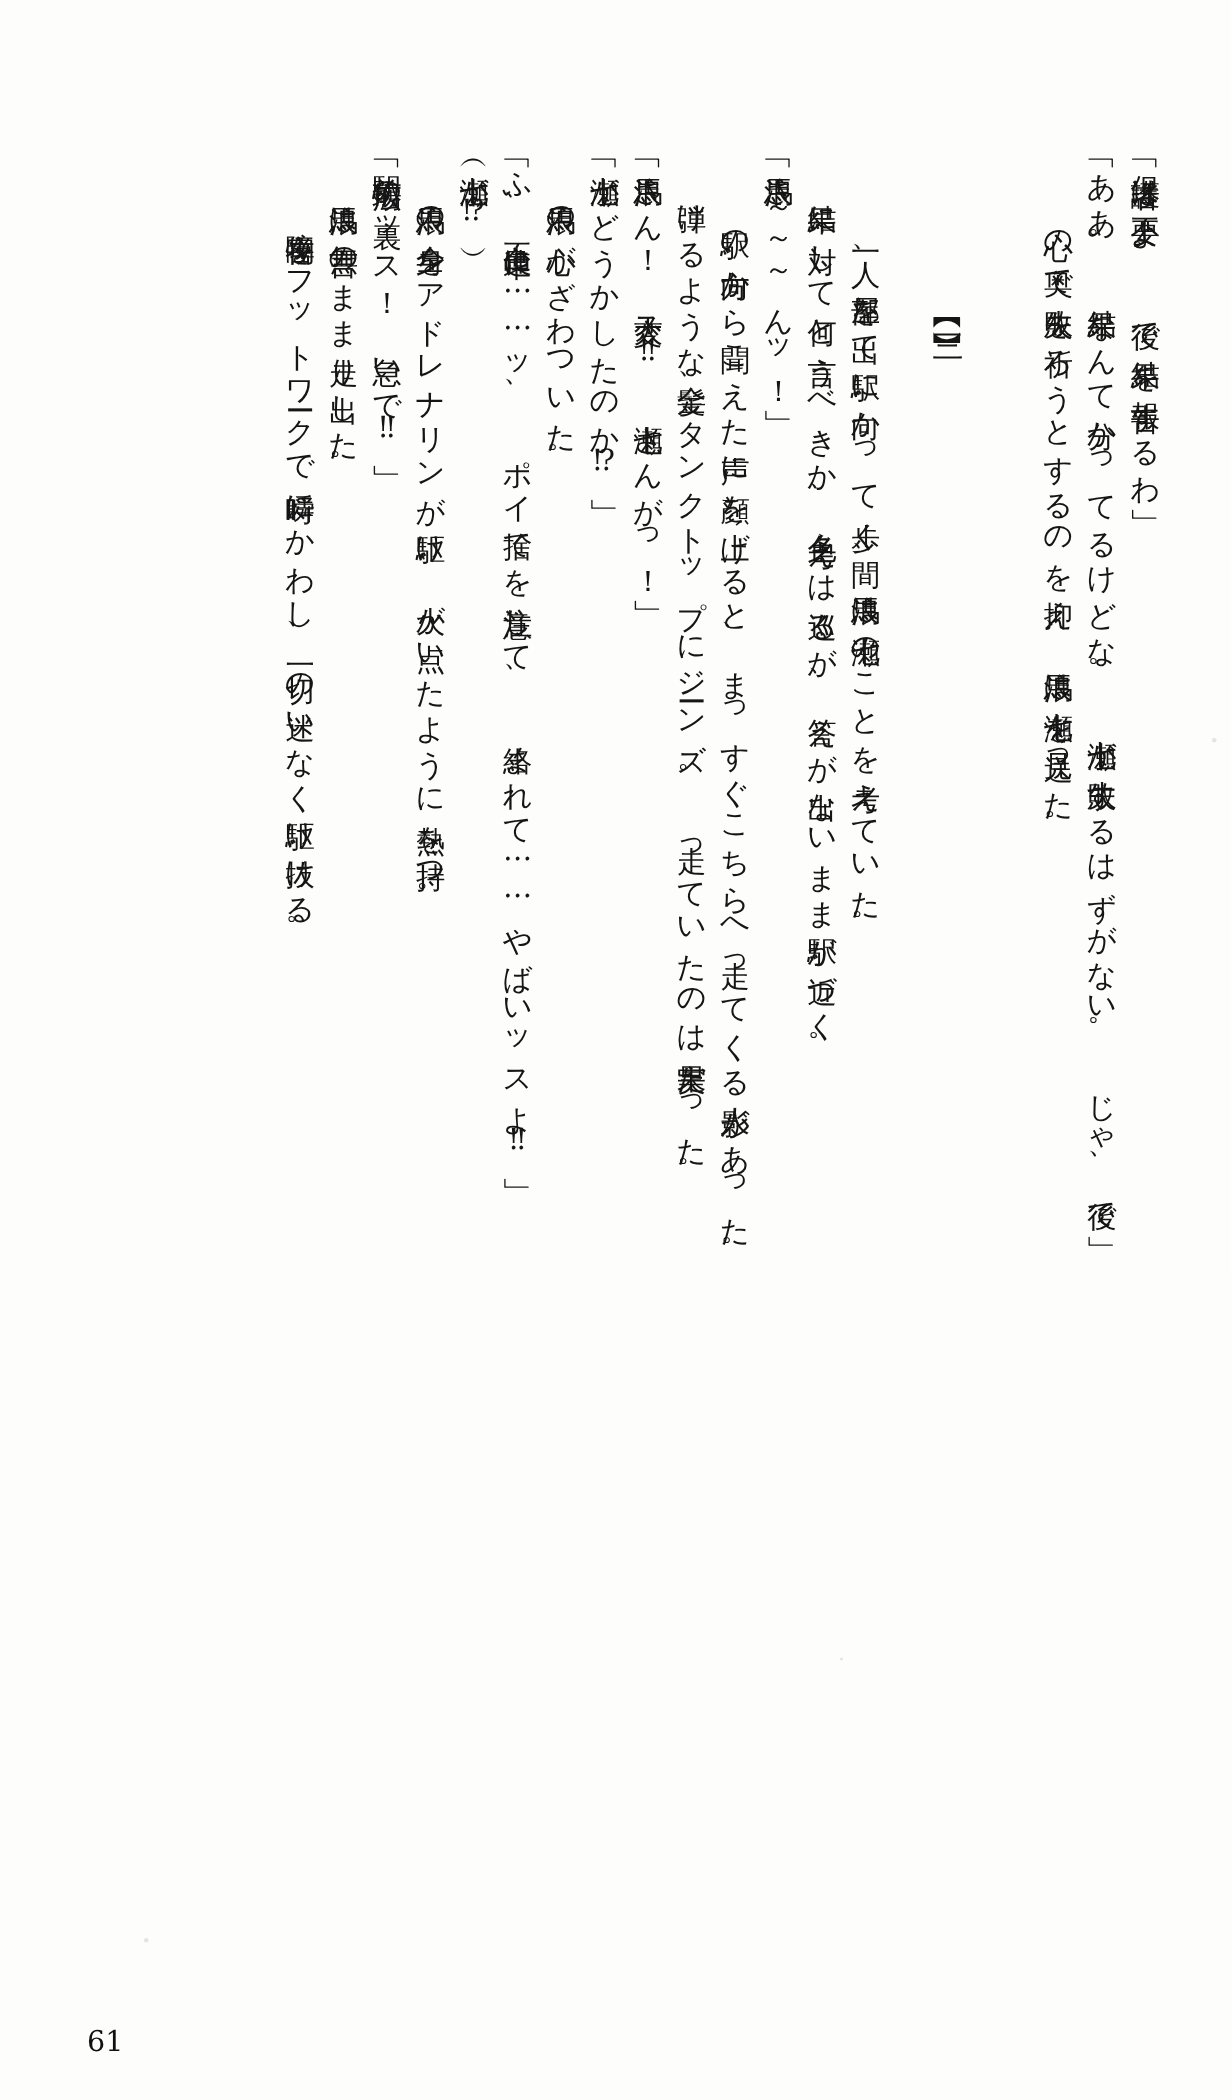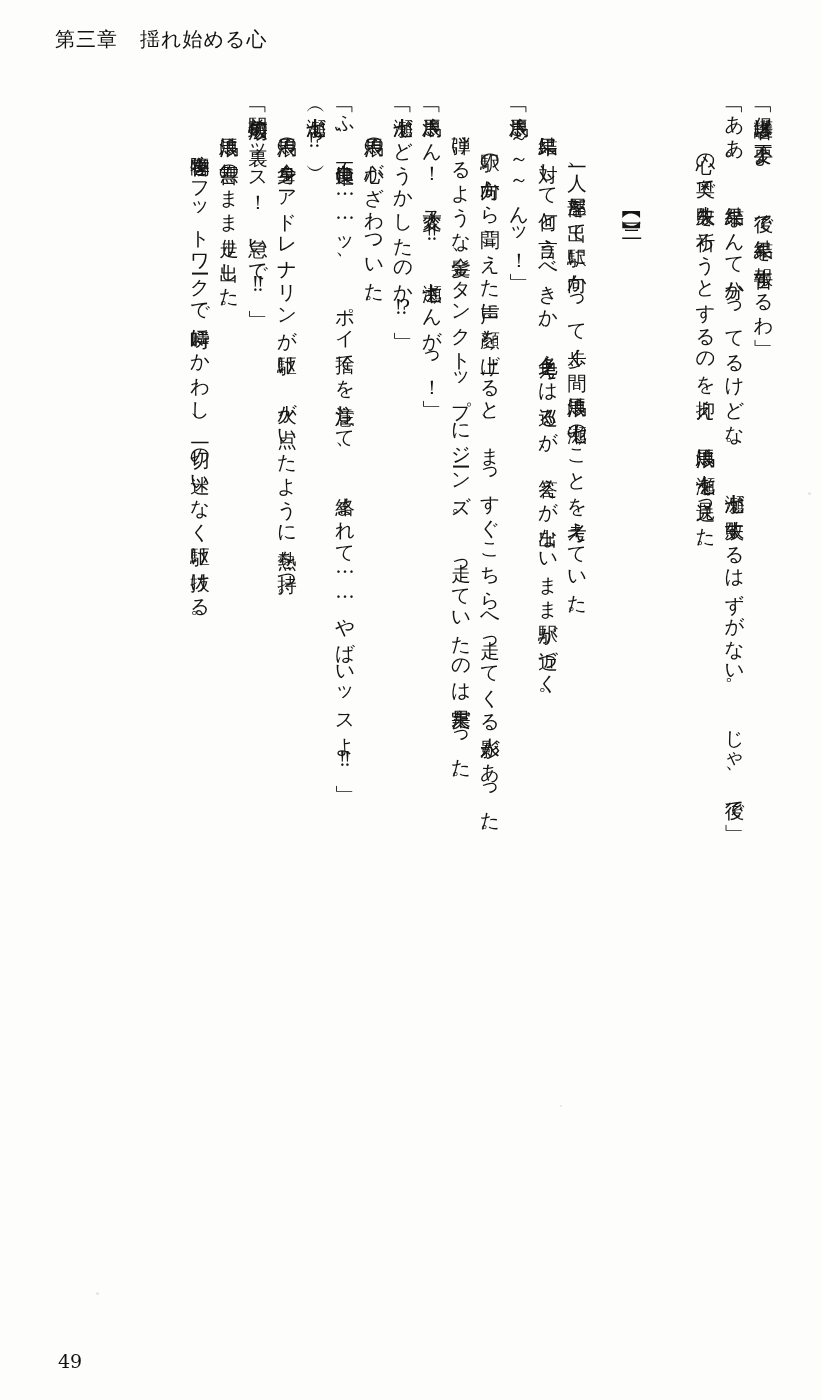--- a/index.html
+++ b/index.html
@@ -114,23 +114,20 @@
     background: #cfcfcf;
     border-radius: 50%;
     opacity: .55;
   }
 </style>
 </head>
 <body>
 
 <div class="page">
 
-  <div class="chapter-header">
-    <span class="ch-num">第三章</span><span>揺れ始める心</span>
-  </div>
 
   <div class="body-area">
     <div class="vcolumns">
 
       <div class="vline ind0">「保護者は不要よ。　後で結果を報告するわ」</div>
       <div class="vline ind0">「ああ。　結果なんて分かってるけどな。　七瀬が失敗するはずがない。　じゃ、後で」</div>
       <div class="vline ind1">　心の奥で失敗を祈ろうとするのを抑え、浪馬は七瀬を見送った。</div>
 
       <div class="spacer-col wide"></div>
 
@@ -149,19 +146,19 @@
       <div class="vline ind0">「ふ、不良連中に……ッ、　ポイ捨てを注意して、　絡まれて……やばいッスよ‼」</div>
       <div class="vline ind0">（七瀬が⁉）</div>
       <div class="vline ind0">　浪馬の全身をアドレナリンが駆け、火が点いたように熱を持つ。</div>
       <div class="vline ind0">「駅前広場の裏ッス！　急いで‼」</div>
       <div class="vline ind0">　浪馬は無言のまま走り出した。</div>
       <div class="vline ind1">　障害物をフットワークで瞬時にかわし、一切の迷いなく駆け抜ける。</div>
 
     </div>
   </div>
 
-  <div class="page-number">49</div>
+  <div class="page-number">61</div>
 
   <div class="speck" style="left:808px;top:492px;width:3px;height:3px;"></div>
   <div class="speck" style="left:96px;top:1292px;width:3px;height:3px;"></div>
   <div class="speck" style="left:560px;top:1105px;width:2px;height:2px;"></div>
 
 </div>
 
 </body></html>

